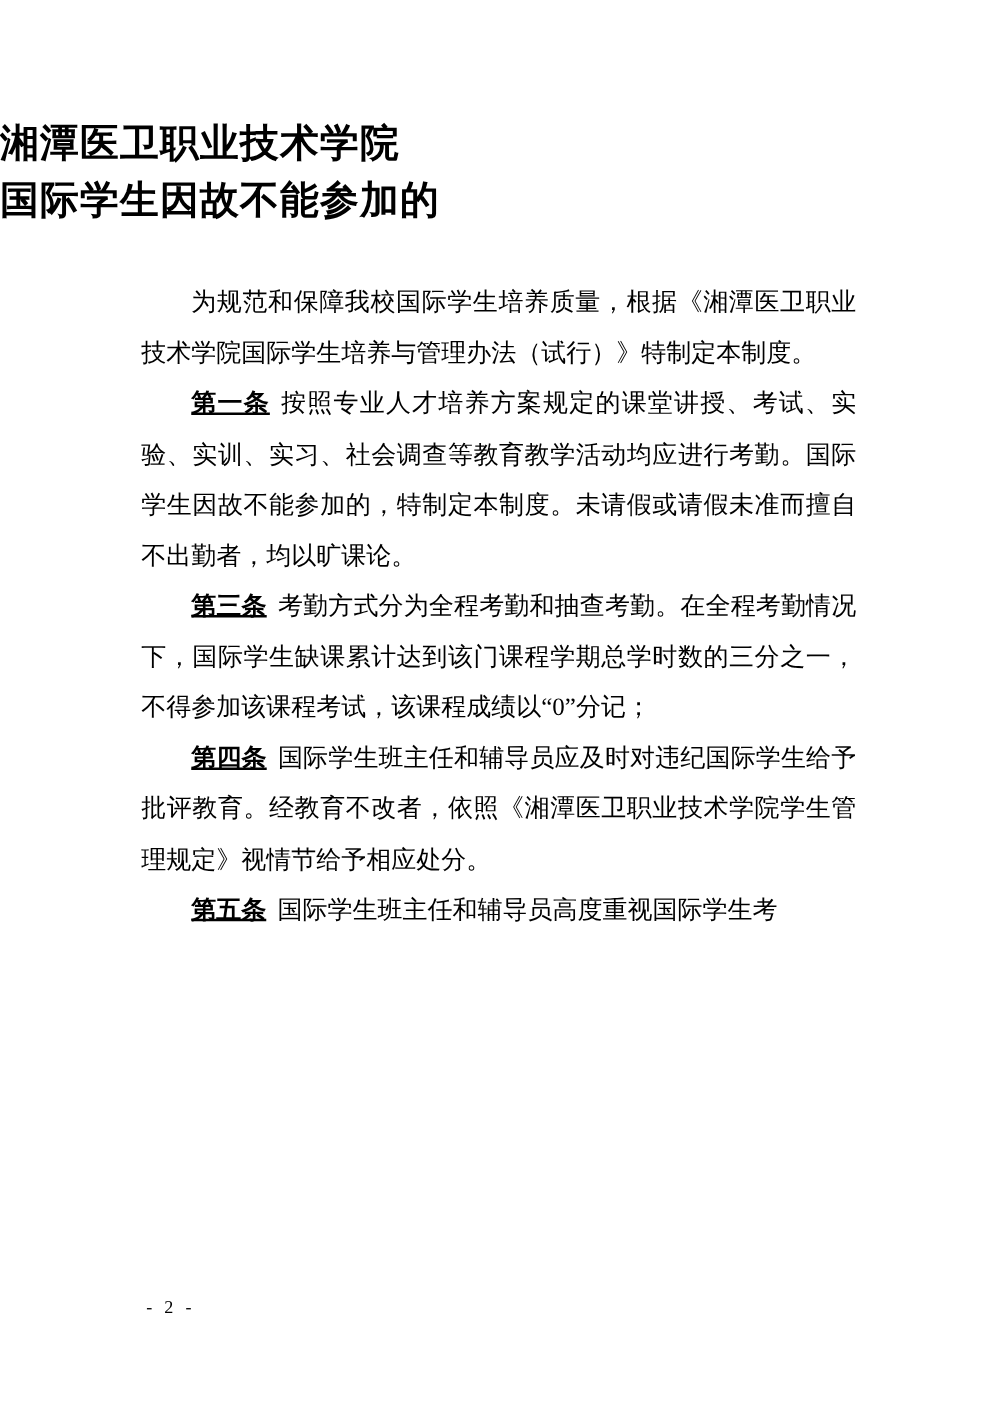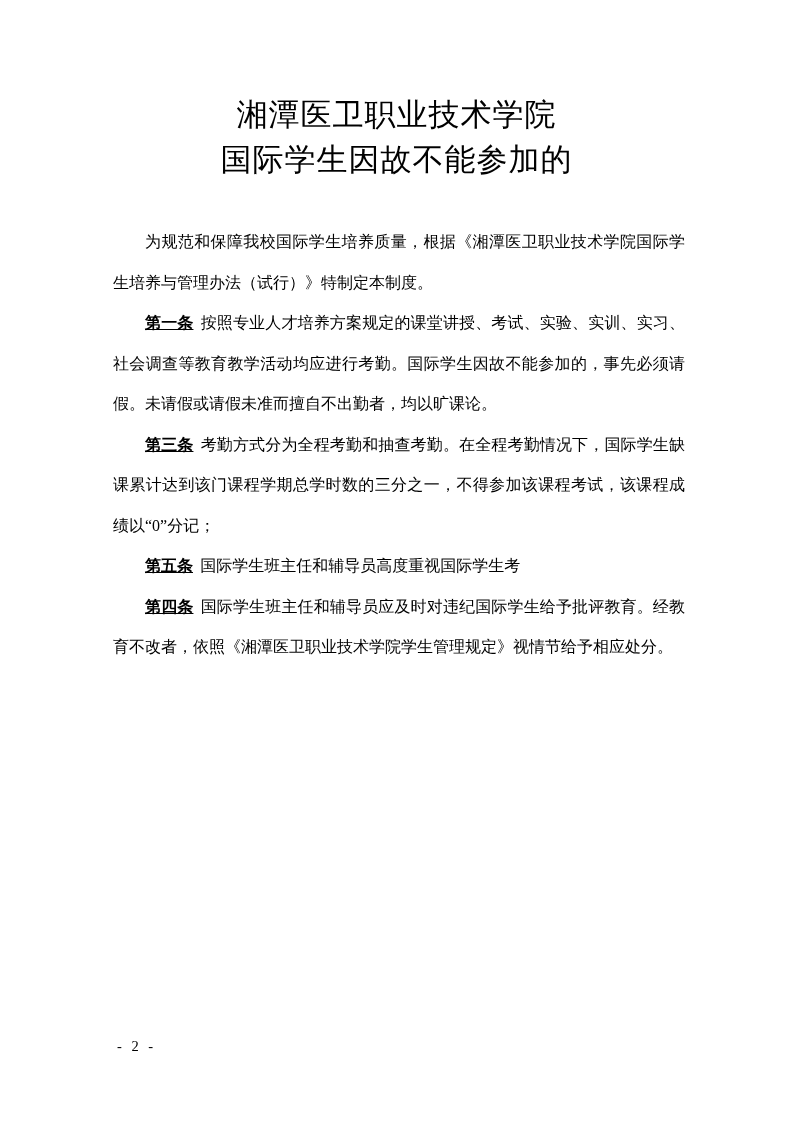--- a/index.html
+++ b/index.html
@@ -15,32 +15,31 @@
     color: #000000;
     font-family: "Liberation Serif", "DejaVu Serif", serif;
     overflow: hidden;
   }
   .doc-title {
     position: absolute;
     top: 92px;
     left: 0;
     width: 100%;
     margin: 0;
-    text-align: center;
     font-size: 31px;
     line-height: 45px;
-    font-weight: normal;
+    font-weight: bold;
     letter-spacing: 1px;
   }
   .doc-body {
     position: absolute;
     top: 222px;
     left: 113px;
     width: 572px;
-    font-size: 16px;
+    font-size: 20px;
     line-height: 40.5px;
     text-align: justify;
   }
   .para {
     margin: 0;
     padding: 0;
     text-indent: 2em;
   }
   .clause-marker {
     font-weight: bold;
@@ -64,25 +63,25 @@
 <div class="page">
 
   <h1 class="doc-title">
     <div>湘潭医卫职业技术学院</div>
     <div>国际学生因故不能参加的</div>
   </h1>
 
   <div class="doc-body">
     <p class="para"><span>为规范和保障我校国际学生培养质量，根据《湘潭医卫职业技术学院国际学生培养与管理办法（试行）》特制定本制度。</span></p>
 
-    <p class="para"><b class="clause-marker">第一条</b><span>按照专业人才培养方案规定的课堂讲授、考试、实验、实训、实习、社会调查等教育教学活动均应进行考勤。国际学生因故不能参加的，事先必须请假。未请假或请假未准而擅自不出勤者，均以旷课论。</span></p>
+    <p class="para"><b class="clause-marker">第一条</b><span>按照专业人才培养方案规定的课堂讲授、考试、实验、实训、实习、社会调查等教育教学活动均应进行考勤。国际学生因故不能参加的，特制定本制度。未请假或请假未准而擅自不出勤者，均以旷课论。</span></p>
 
 
     <p class="para"><b class="clause-marker">第三条</b><span>考勤方式分为全程考勤和抽查考勤。在全程考勤情况下，国际学生缺课累计达到该门课程学期总学时数的三分之一，不得参加该课程考试，该课程成绩以“0”分记；</span></p>
 
+    <p class="para"><b class="clause-marker">第四条</b><span>国际学生班主任和辅导员应及时对违纪国际学生给予批评教育。经教育不改者，依照《湘潭医卫职业技术学院学生管理规定》视情节给予相应处分。</span></p>
+
     <p class="para"><b class="clause-marker">第五条</b><span>国际学生班主任和辅导员高度重视国际学生考</span></p>
-
-    <p class="para"><b class="clause-marker">第四条</b><span>国际学生班主任和辅导员应及时对违纪国际学生给予批评教育。经教育不改者，依照《湘潭医卫职业技术学院学生管理规定》视情节给予相应处分。</span></p>
   </div>
 
   <div class="page-number">- 2 -</div>
 
 </div>
 
 </body></html>

